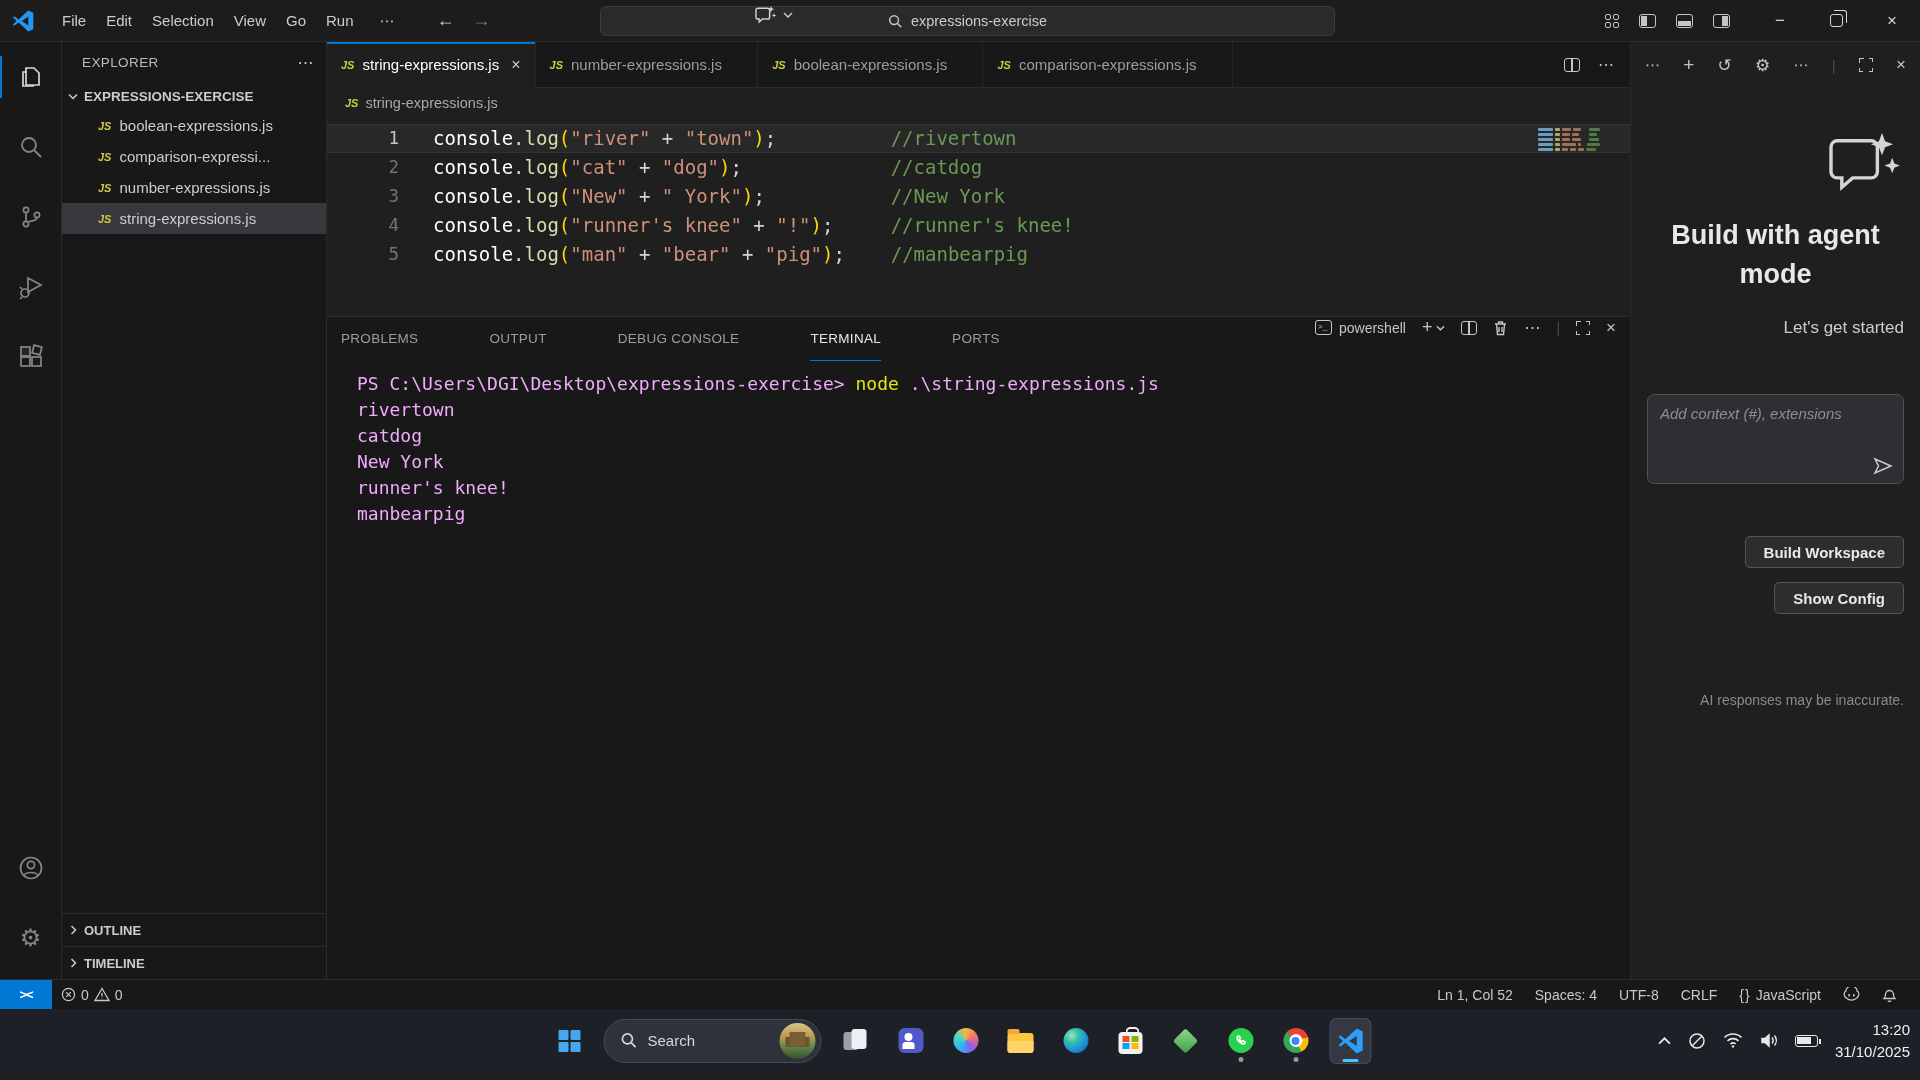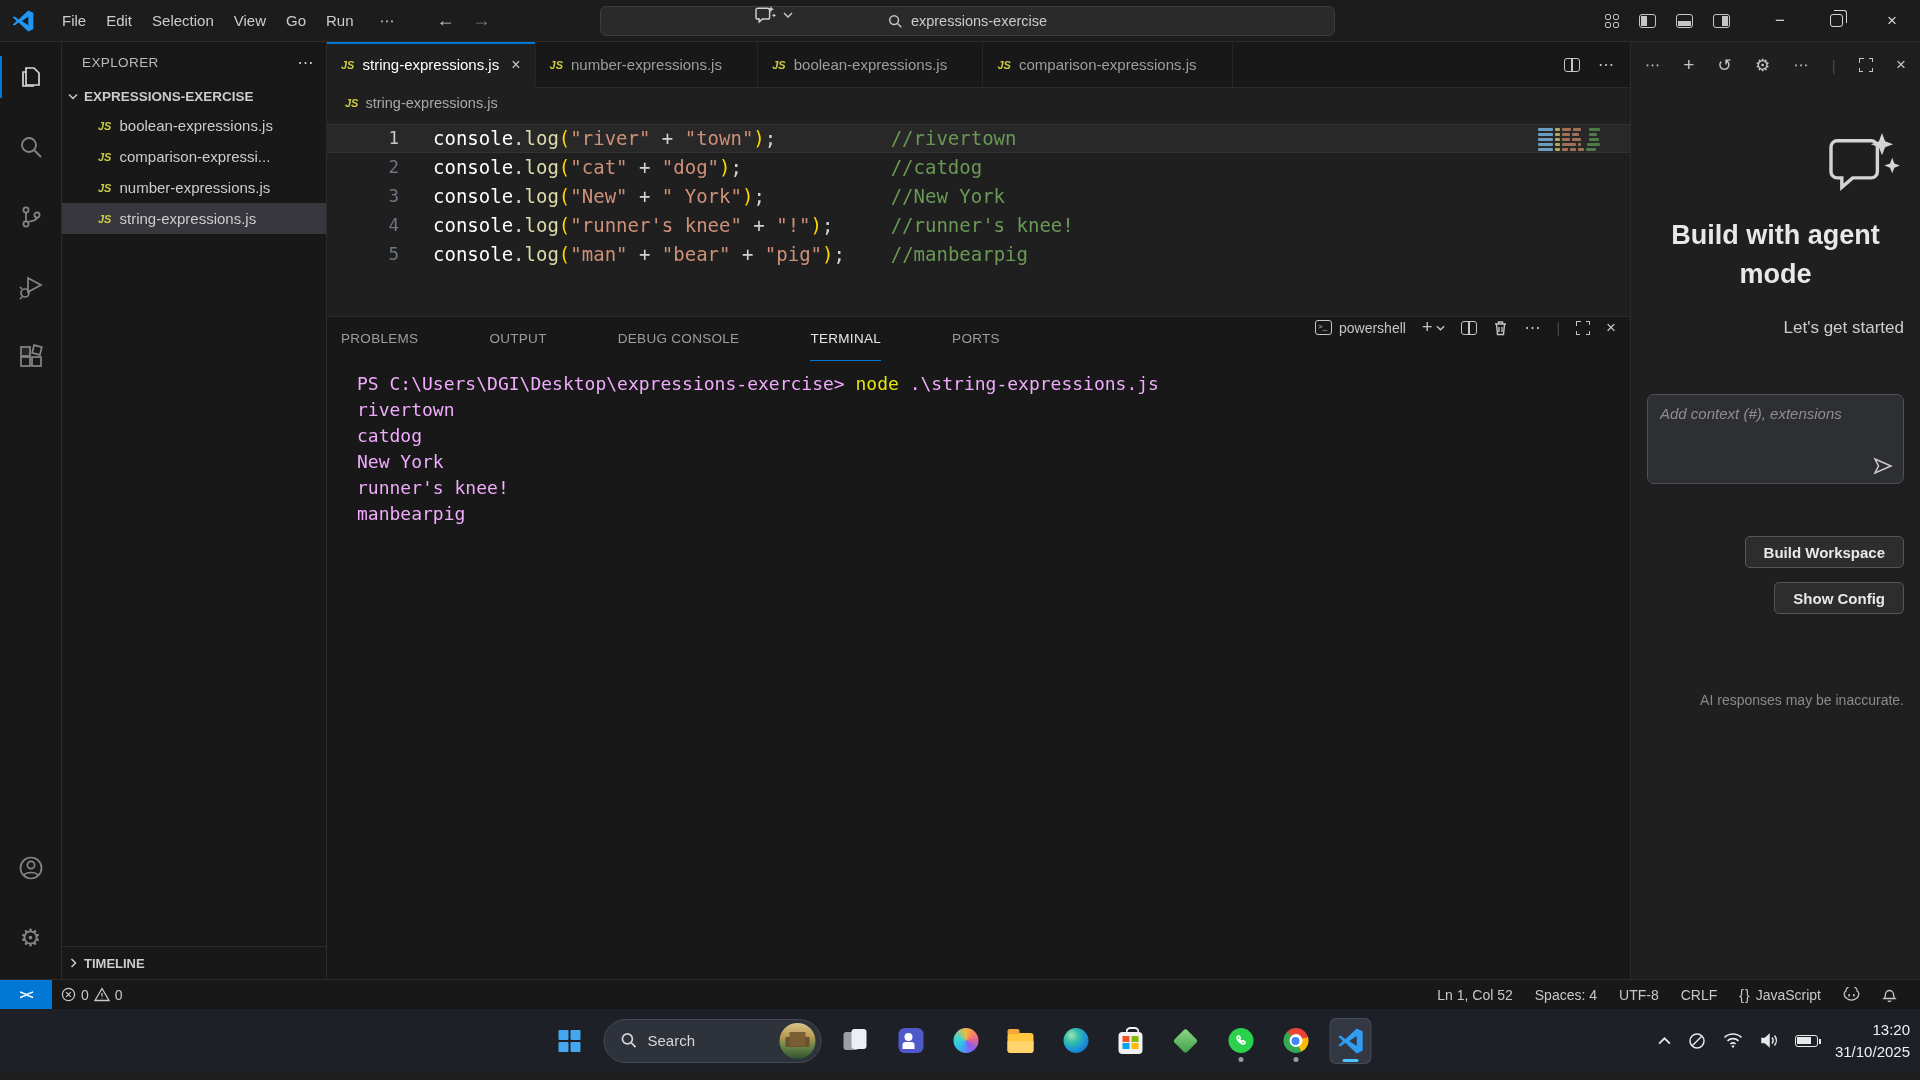--- a/index.html
+++ b/index.html
@@ -314,20 +314,26 @@
           <span class="js-badge">JS</span>
           <span>string-expressions.js</span>
         </div>
 
     </div>
     <div class="sb-spacer"></div>
     <div class="sb-section">
       <svg width="7" height="10" viewBox="0 0 6 10" fill="none" stroke="#cccccc" stroke-width="1.5">
           <polyline points="1,1 5,5 1,9"></polyline>
         </svg>
+      <span>OUTLINE</span>
+    </div>
+    <div class="sb-section">
+      <svg width="7" height="10" viewBox="0 0 6 10" fill="none" stroke="#cccccc" stroke-width="1.5">
+          <polyline points="1,1 5,5 1,9"></polyline>
+        </svg>
       <span>TIMELINE</span>
     </div>
   </div>
 
   <div class="editor-col">
     <div class="tabbar">
 
         <div class="tab active">
           <span class="js-badge">JS</span>
           <span>string-expressions.js</span>

